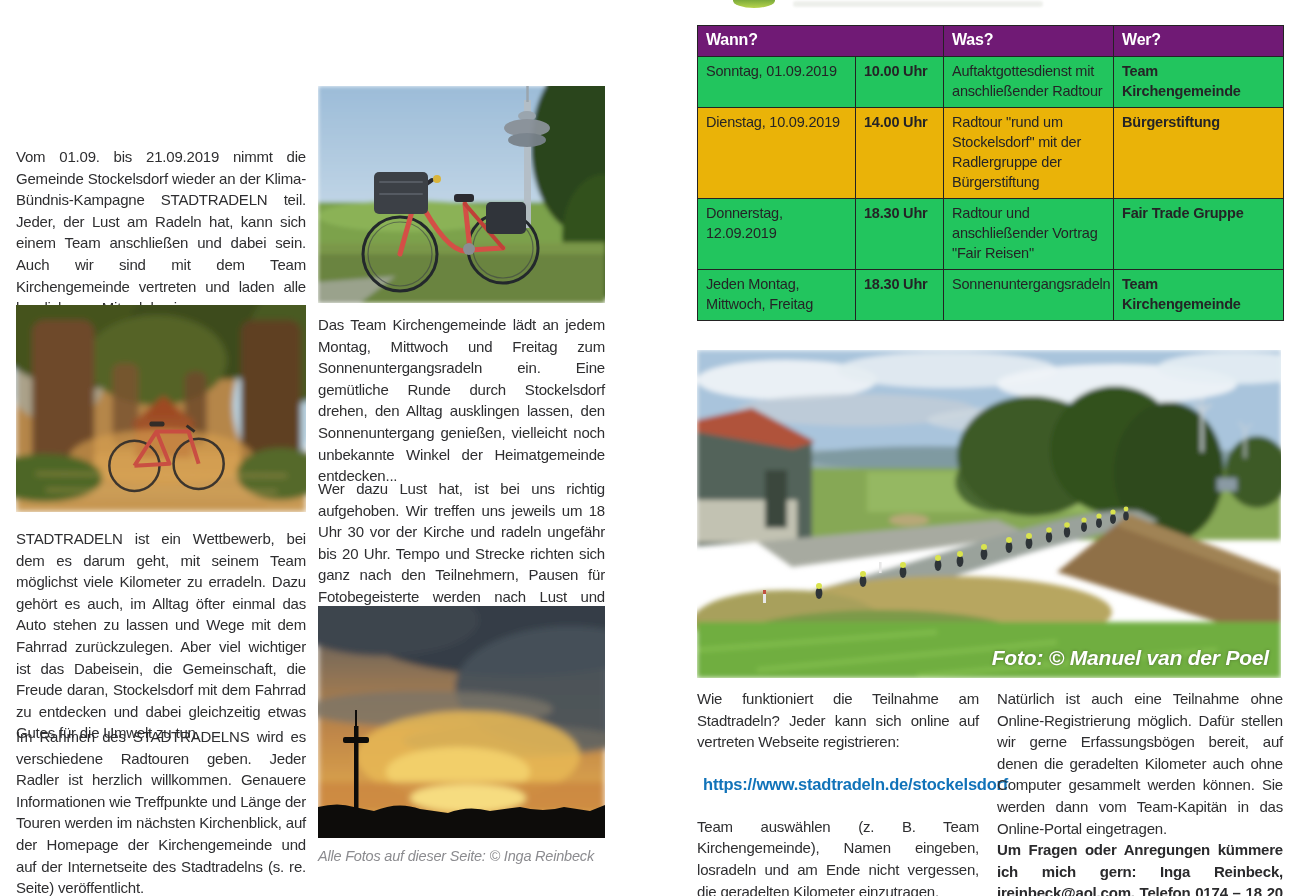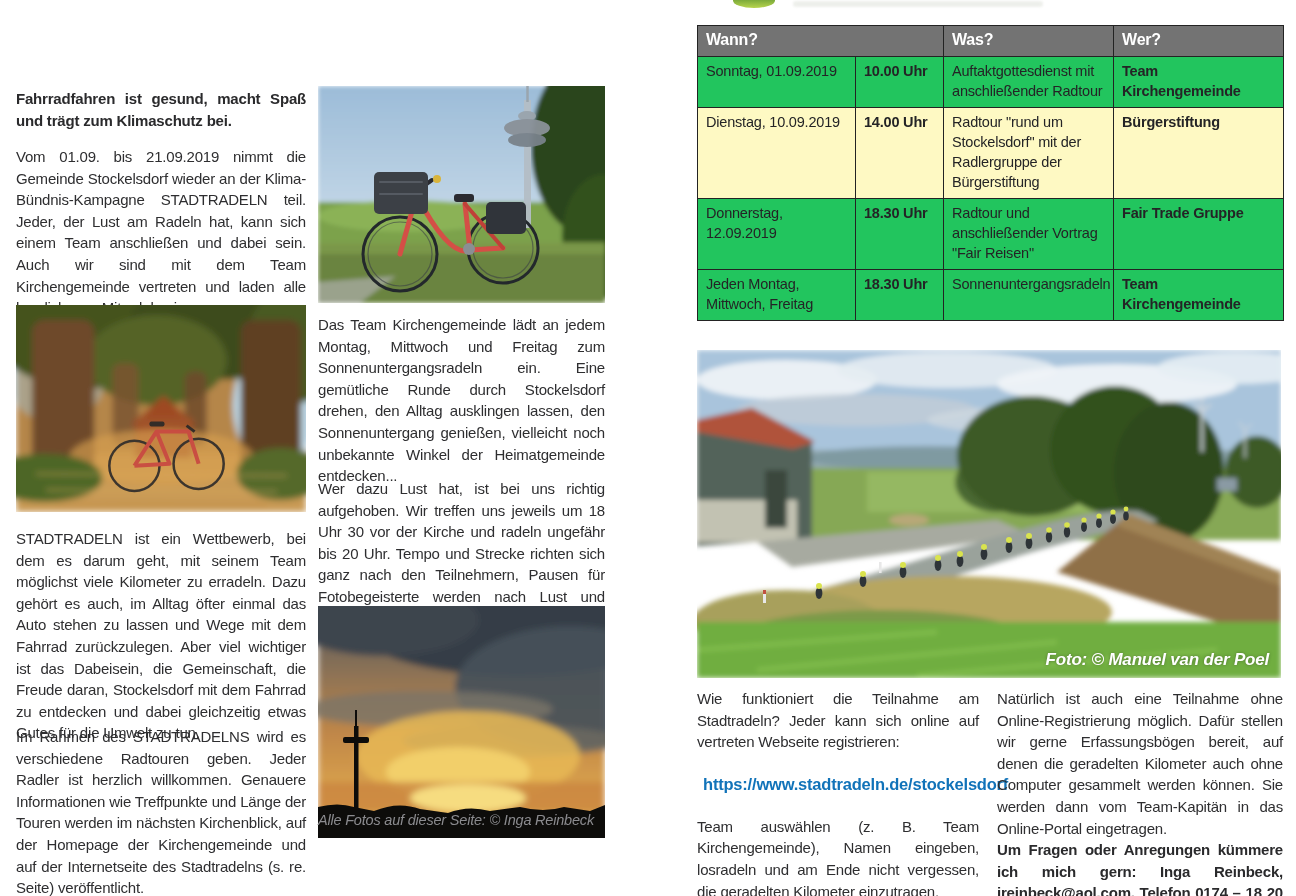--- a/index.html
+++ b/index.html
@@ -19,44 +19,43 @@
   p.body{margin:0;font-size:15px;line-height:21.6px;text-align:justify;hyphens:auto;}
   p.body.bold{font-weight:bold;color:#2a2a2c;}
   .caption{font-size:14.5px;font-style:italic;color:#8b8b8f;}
 
   .photo{position:absolute;left:0;overflow:hidden;}
   .photo svg{display:block;width:100%;height:100%;}
 
   
   table.sched{border-collapse:collapse;width:586px;table-layout:fixed;font-size:14.5px;line-height:1.38;color:#242426;}
   table.sched th,table.sched td{border:1.6px solid #232323;padding:4px 8px 6px;vertical-align:top;text-align:left;overflow:hidden;}
-  table.sched thead th{background:#737373;color:#ffffff;font-size:16px;font-weight:bold;padding:3px 8px 5px;}
+  table.sched thead th{background:#701a75;color:#ffffff;font-size:16px;font-weight:bold;padding:3px 8px 5px;}
   tr.row-green td{background:#22c55e;}
-  tr.row-blue td{background:#fef9c3;}
+  tr.row-blue td{background:#eab308;}
   td.c-time,td.c-who{font-weight:bold;}
 
   .logo-cut{position:absolute;top:-7px;left:36px;width:42px;height:15px;border-radius:50%;
     background:linear-gradient(#47842a,#b8d54e);}
   .logo-smudge{position:absolute;top:1px;left:96px;width:250px;height:6px;border-radius:3px;
     background:#d9ddd4;opacity:.45;filter:blur(1px);}
 
-  .main-caption{position:absolute;right:12px;bottom:8px;color:#ffffff;font-size:17px;
+  .main-caption{position:absolute;right:12px;bottom:8px;color:#ffffff;font-size:21px;
     font-style:italic;font-weight:bold;text-shadow:0 0 3px rgba(60,80,40,.6);}
 
   .url-link{display:block;color:#1173b9;font-weight:bold;font-size:16.5px;text-decoration:none;
     padding-left:6px;letter-spacing:-0.2px;}
   .subcol{position:absolute;top:688px;}
   .subcol-a{left:0;width:282px;}
   .subcol-b{left:300px;width:286px;}
 </style>
 </head>
 <body>
 
 <div class="col col-left">
-  <p class="body bold abs" style="top:88px;">Fahrradfahren ist gesund, macht Spaß und trägt zum Klimaschutz bei.</p>
   <p class="body abs" style="top:146px;">Vom 01.09. bis 21.09.2019 nimmt die Gemeinde Stockelsdorf wieder an der Klima-Bündnis-Kampagne STADTRADELN teil. Jeder, der Lust am Radeln hat, kann sich einem Team anschließen und dabei sein. Auch wir sind mit dem Team Kirchengemeinde vertreten und laden alle herzlich zum Mitradeln ein.</p>
 
   <div class="photo" style="top:305px;width:290px;height:207px;" role="img" aria-label="Rotes Fahrrad unter großen Bäumen vor rotem Haus">
     <svg viewBox="0 0 289 206" preserveAspectRatio="none">
       <defs>
           <filter id="fA" x="-10%" y="-10%" width="120%" height="120%">
             <feGaussianBlur stdDeviation="3"></feGaussianBlur>
           </filter>
         </defs>
       <g filter="url(#fA)">
@@ -174,21 +173,21 @@
       </g>
       <g fill="#0d0c0a">
         <path d="M0,232 L0,201 Q20,196 36,201 L56,205 Q80,195 102,203 L130,207 Q150,199 172,205 L202,201 Q226,207 246,201 L272,205 L287,199 L287,232 Z"></path>
         <rect x="36" y="120" width="4.5" height="88"></rect>
         <rect x="25" y="131" width="26" height="6" rx="2"></rect>
         <path d="M38,104 L38,122" stroke="#0d0c0a" stroke-width="2"></path>
       </g>
     </svg>
   </div>
 
-  <div class="caption abs" style="top:812px;">Alle Fotos auf dieser Seite: © Inga Reinbeck</div>
+  <div class="caption abs" style="top:848px;">Alle Fotos auf dieser Seite: © Inga Reinbeck</div>
 </div>
 
 <div class="col col-right">
   <div class="logo-cut"></div>
   <div class="logo-smudge"></div>
 
   <table class="sched abs" style="top:25px;">
     <colgroup>
         <col style="width:158px">
         <col style="width:88px">

